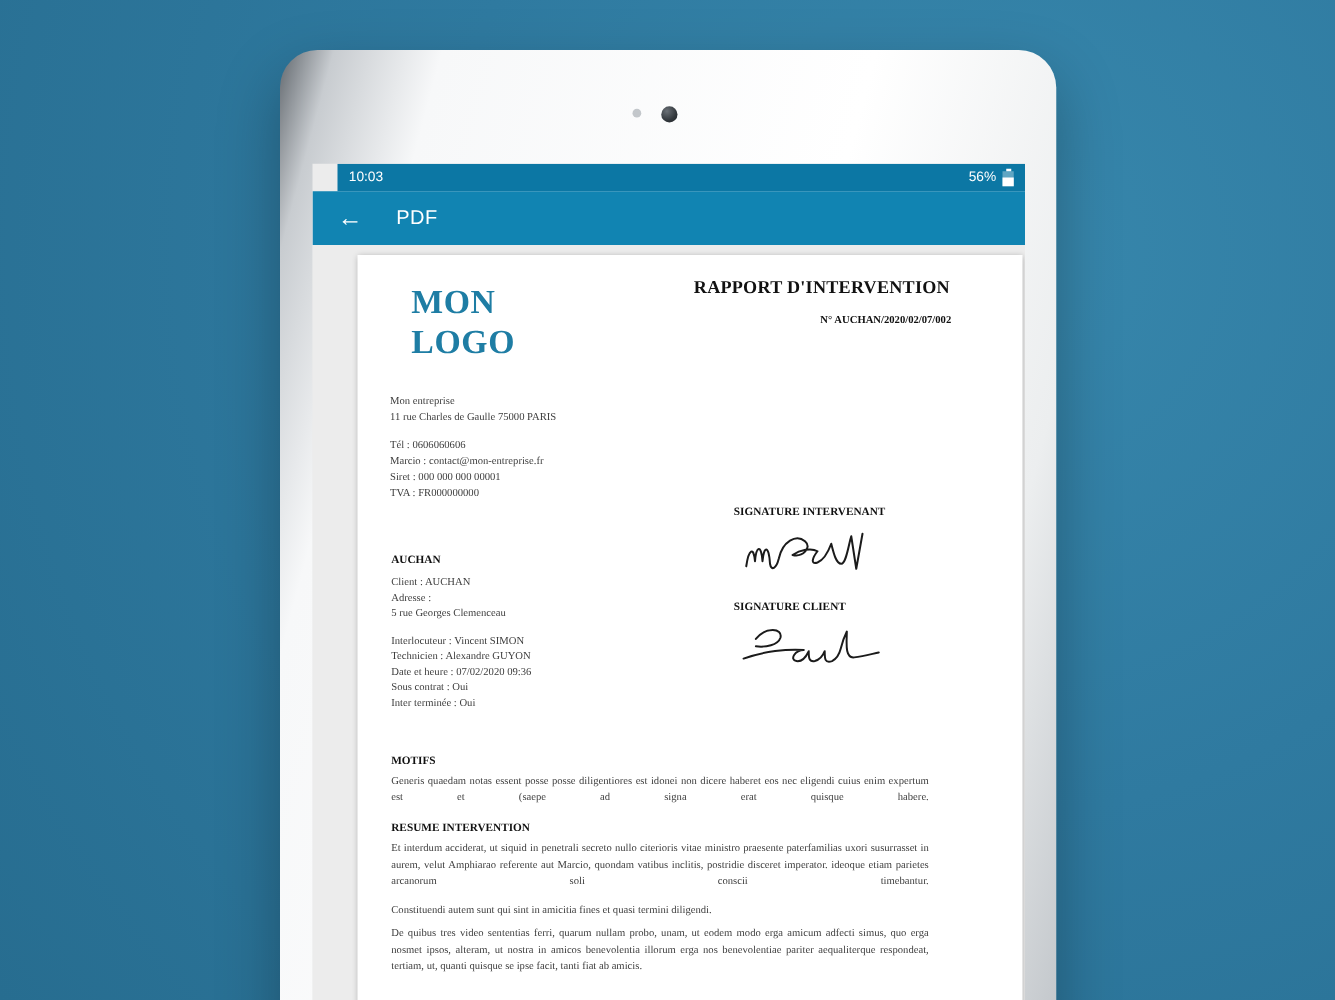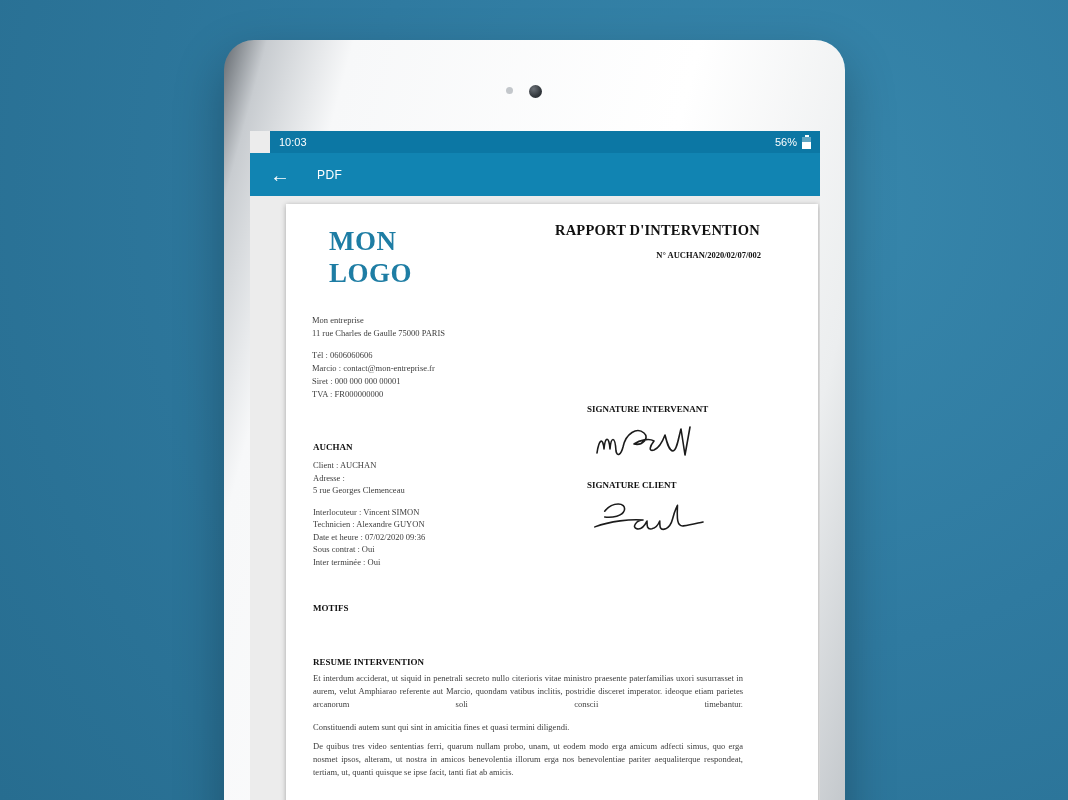--- a/index.html
+++ b/index.html
@@ -42,21 +42,21 @@
   .battery { display:inline-flex; flex-direction:column; align-items:center; margin-left:5px; }
   .battery-cap { width:4px; height:2px; background:#fff; }
   .battery-body { width:9px; height:12px; background:rgba(255,255,255,.35); position:relative; }
   .battery-level { position:absolute; bottom:0; left:0; right:0; height:56%; background:#fff; }
 
   .app-bar {
     height:43px; background:#1184b2; color:#fff;
     display:flex; align-items:center;
   }
   .back-arrow { font-size:20px; margin-left:20px; cursor:pointer; line-height:1; }
-  .app-title { font-size:12px; margin-left:27px; letter-spacing:.4px;text-align:right; }
+  .app-title { font-size:16px; margin-left:27px; letter-spacing:.4px;text-align:right; }
 
   
   .viewer { position:absolute; left:0; right:0; top:65px; bottom:0; background:#ececec; overflow:hidden; }
   .page {
     position:absolute; left:36px; top:8px; width:532px; height:1200px;
     background:#fff; box-shadow:0 1px 5px rgba(0,0,0,.30);
     color:#3d3d3d;
   }
   .page .abs { position:absolute;font-family:Liberation Serif, serif; }
 
@@ -160,20 +160,21 @@
 
         <div class="abs infos-2">
           <div>Interlocuteur : Vincent SIMON</div>
           <div>Technicien : Alexandre GUYON</div>
           <div>Date et heure : 07/02/2020 09:36</div>
           <div>Sous contrat : Oui</div>
           <div>Inter terminée : Oui</div>
         </div>
 
         <div class="abs motifs-h">MOTIFS</div>
+        <div class="abs motifs-p">Generis quaedam notas essent posse posse diligentiores est idonei non dicere haberet eos nec eligendi cuius enim expertum est et (saepe ad signa erat quisque habere.</div>
 
         <div class="abs resume-h">RESUME INTERVENTION</div>
         <div class="abs resume-p1">Et interdum acciderat, ut siquid in penetrali secreto nullo citerioris vitae ministro praesente paterfamilias uxori susurrasset in aurem, velut Amphiarao referente aut Marcio, quondam vatibus inclitis, postridie disceret imperator. ideoque etiam parietes arcanorum soli conscii timebantur.</div>
         <div class="abs resume-p2">Constituendi autem sunt qui sint in amicitia fines et quasi termini diligendi.</div>
         <div class="abs resume-p3">De quibus tres video sententias ferri, quarum nullam probo, unam, ut eodem modo erga amicum adfecti simus, quo erga nosmet ipsos, alteram, ut nostra in amicos benevolentia illorum erga nos benevolentiae pariter aequaliterque respondeat, tertiam, ut, quanti quisque se ipse facit, tanti fiat ab amicis.</div>
 
       </div>
     </div>
 
   </div>

